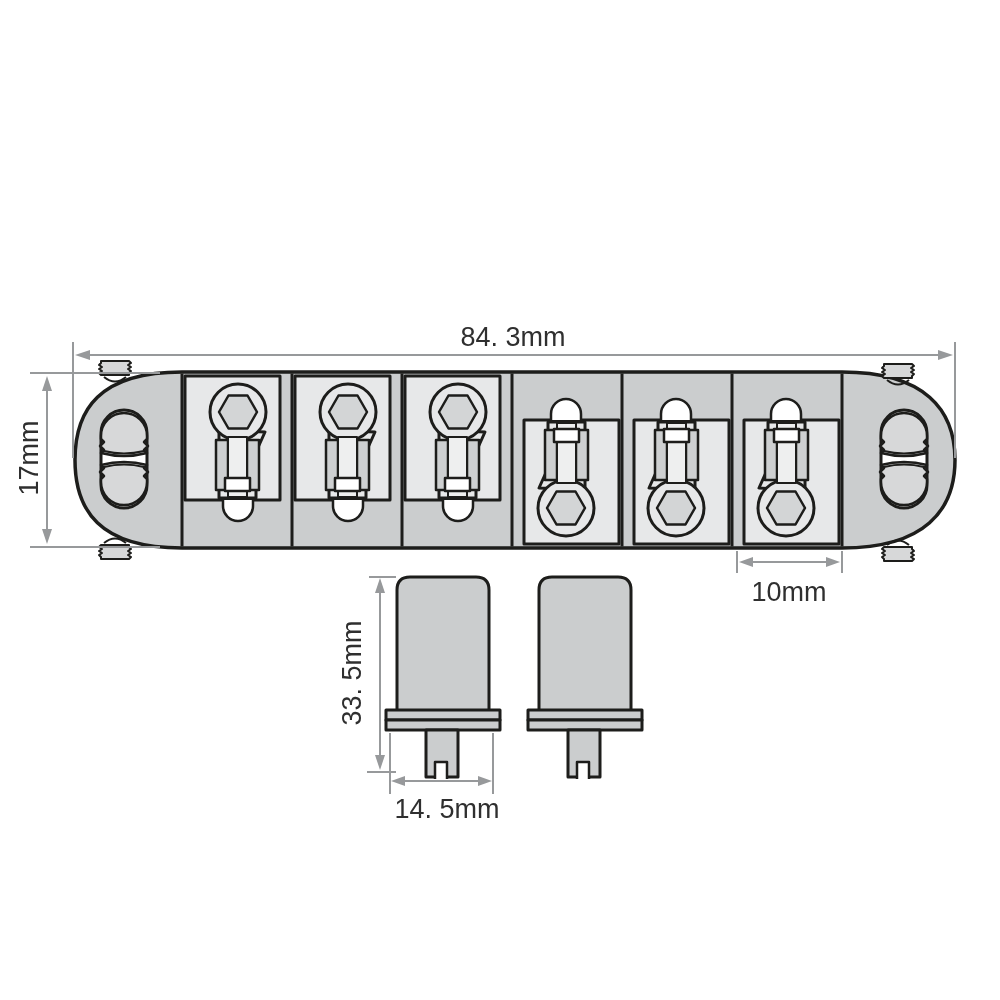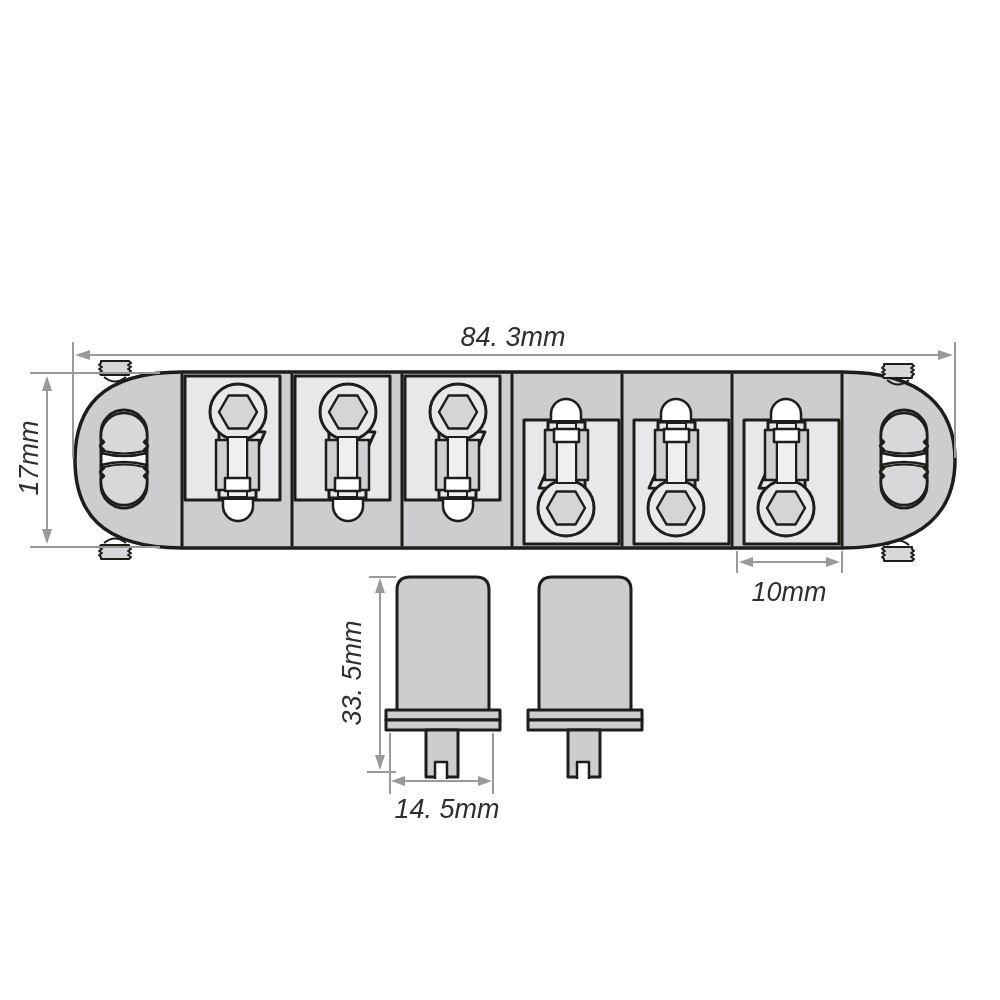--- a/index.html
+++ b/index.html
@@ -1,17 +1,17 @@
 <!DOCTYPE html>
 <html><head>
 <meta charset="utf-8">
 <style>
   html,body{margin:0;padding:0;background:#ffffff;}
   .canvas{position:relative;width:1000px;height:1000px;background:#ffffff;overflow:hidden;
-          font-family:"Liberation Sans",sans-serif;font-style:italic;}
+          font-family:"Liberation Sans",sans-serif;}
   svg{position:absolute;left:0;top:0;}
   
   .s35{stroke:#1d1d1b;stroke-width:3.5;stroke-linejoin:round;}
   .s3 {stroke:#1d1d1b;stroke-width:3;stroke-linejoin:round;}
   .s25{stroke:#1d1d1b;stroke-width:2.5;stroke-linejoin:round;}
   .s2 {stroke:#1d1d1b;stroke-width:2;stroke-linejoin:round;}
   
   .fBody {fill:#cbcdce;}
   .fBlock{fill:#e7e8e9;}
   .fHex  {fill:#d3d5d6;}

